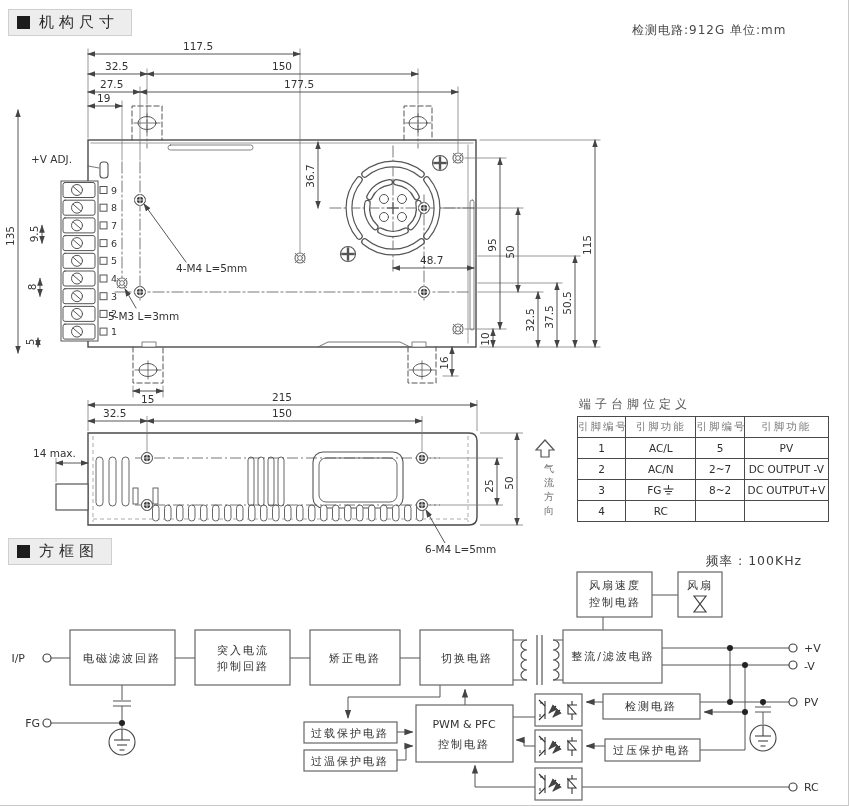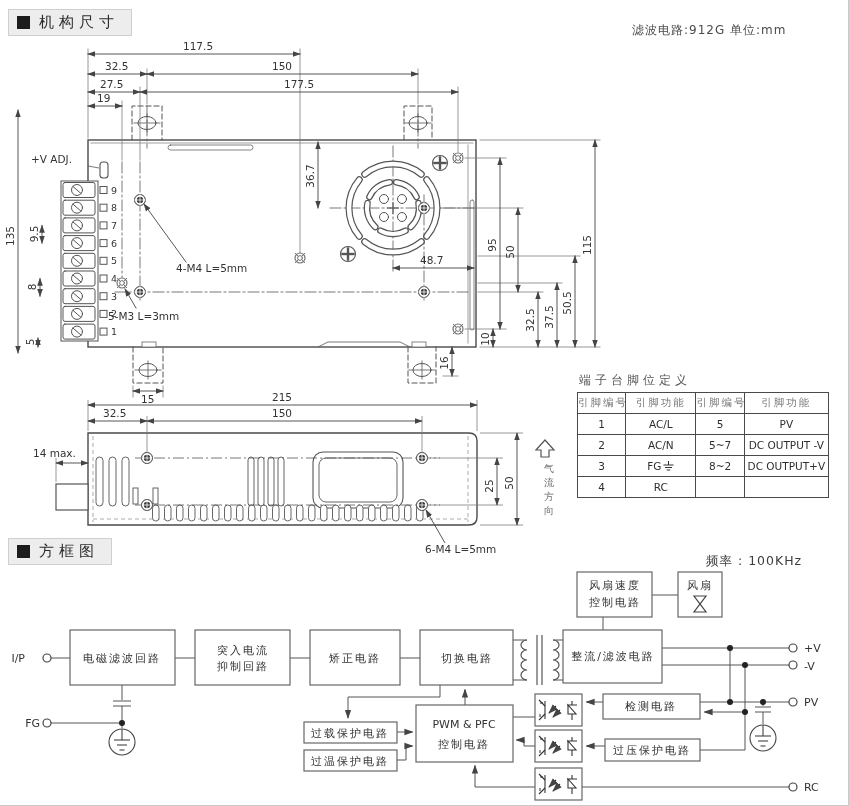--- a/index.html
+++ b/index.html
@@ -13,21 +13,21 @@
   .note{position:absolute;font-size:12px;color:#4a4a4a;letter-spacing:1px;white-space:nowrap;}
   svg{position:absolute;left:0;top:0;}
   svg text{font-family:"DejaVu Sans",sans-serif;fill:#333;}
   .dim{font-size:10.5px;}
   .pinnum{font-size:9.5px;}
   .lbl{font-size:10.5px;}
   .blk{font-size:11px;letter-spacing:2px;}
   .blk2{font-size:11px;}
   .term{font-size:11px;}
   
-  .pintable{position:absolute;left:577px;top:372px;width:252px;}
+  .pintable{position:absolute;left:577px;top:396px;width:252px;}
   .pintable .title{font-size:12px;color:#555;letter-spacing:4px;margin:0 0 3px 2px;}
   .pintable table{border-collapse:collapse;width:100%;table-layout:fixed;}
   .pintable td,.pintable th{border:1px solid #4a4a4a;text-align:center;font-weight:normal;
         font-size:10.5px;padding:2px 0;height:16px;overflow:hidden;white-space:nowrap;}
   .pintable th{color:#7a7a7a;letter-spacing:2px;}
   .pintable td{color:#2e2e2e;}
   .earth{margin-left:2px;vertical-align:-1px;position:static;}
   
   .airflow{position:absolute;left:534px;top:438px;width:30px;text-align:center;}
   .airflow .ch{font-size:10px;color:#6d6d6d;line-height:14px;letter-spacing:0;}
@@ -484,21 +484,21 @@
       <text class="term" x="804" y="670">-V</text>
       <text class="term" x="804" y="706">PV</text>
       <text class="term" x="804" y="791">RC</text>
     </g>
   </svg>
 
   <div class="sec-header" style="left:8px;top:9px;">
     <span class="sq"></span>
     <span class="t">机构尺寸</span>
   </div>
-  <div class="note" style="left:632px;top:22px;">滤波电路:912G  单位:mm</div>
+  <div class="note" style="left:632px;top:22px;">检测电路:912G  单位:mm</div>
 
   <div class="sec-header" style="left:8px;top:538px;">
     <span class="sq"></span>
     <span class="t">方框图</span>
   </div>
   <div class="note freq" style="left:706px;top:553px;">频率 : 100KHz</div>
 
   <div class="pintable">
     <div class="title">端子台脚位定义</div>
     <table>
@@ -517,21 +517,21 @@
       </tr>
       <tr>
         <td>1</td>
         <td>AC/L</td>
         <td>5</td>
         <td>PV</td>
       </tr>
       <tr>
         <td>2</td>
         <td>AC/N</td>
-        <td>5~7</td>
+        <td>2~7</td>
         <td>DC OUTPUT -V</td>
       </tr>
       <tr>
         <td>3</td>
         <td><span>FG</span><svg class="earth" width="11" height="10" viewBox="0 0 11 10">
                 <line x1="5.5" y1="0" x2="5.5" y2="4" stroke="#333"></line>
                 <line x1="0.5" y1="4" x2="10.5" y2="4" stroke="#333"></line>
                 <line x1="2" y1="6.5" x2="9" y2="6.5" stroke="#333"></line>
                 <line x1="3.7" y1="9" x2="7.3" y2="9" stroke="#333"></line>
               </svg></td>

